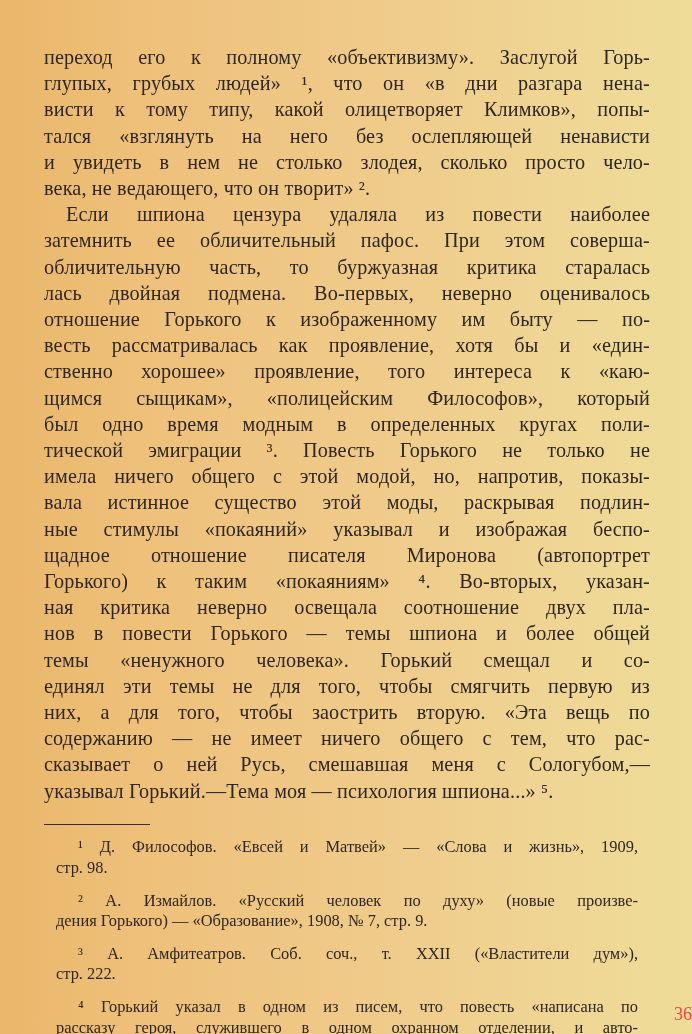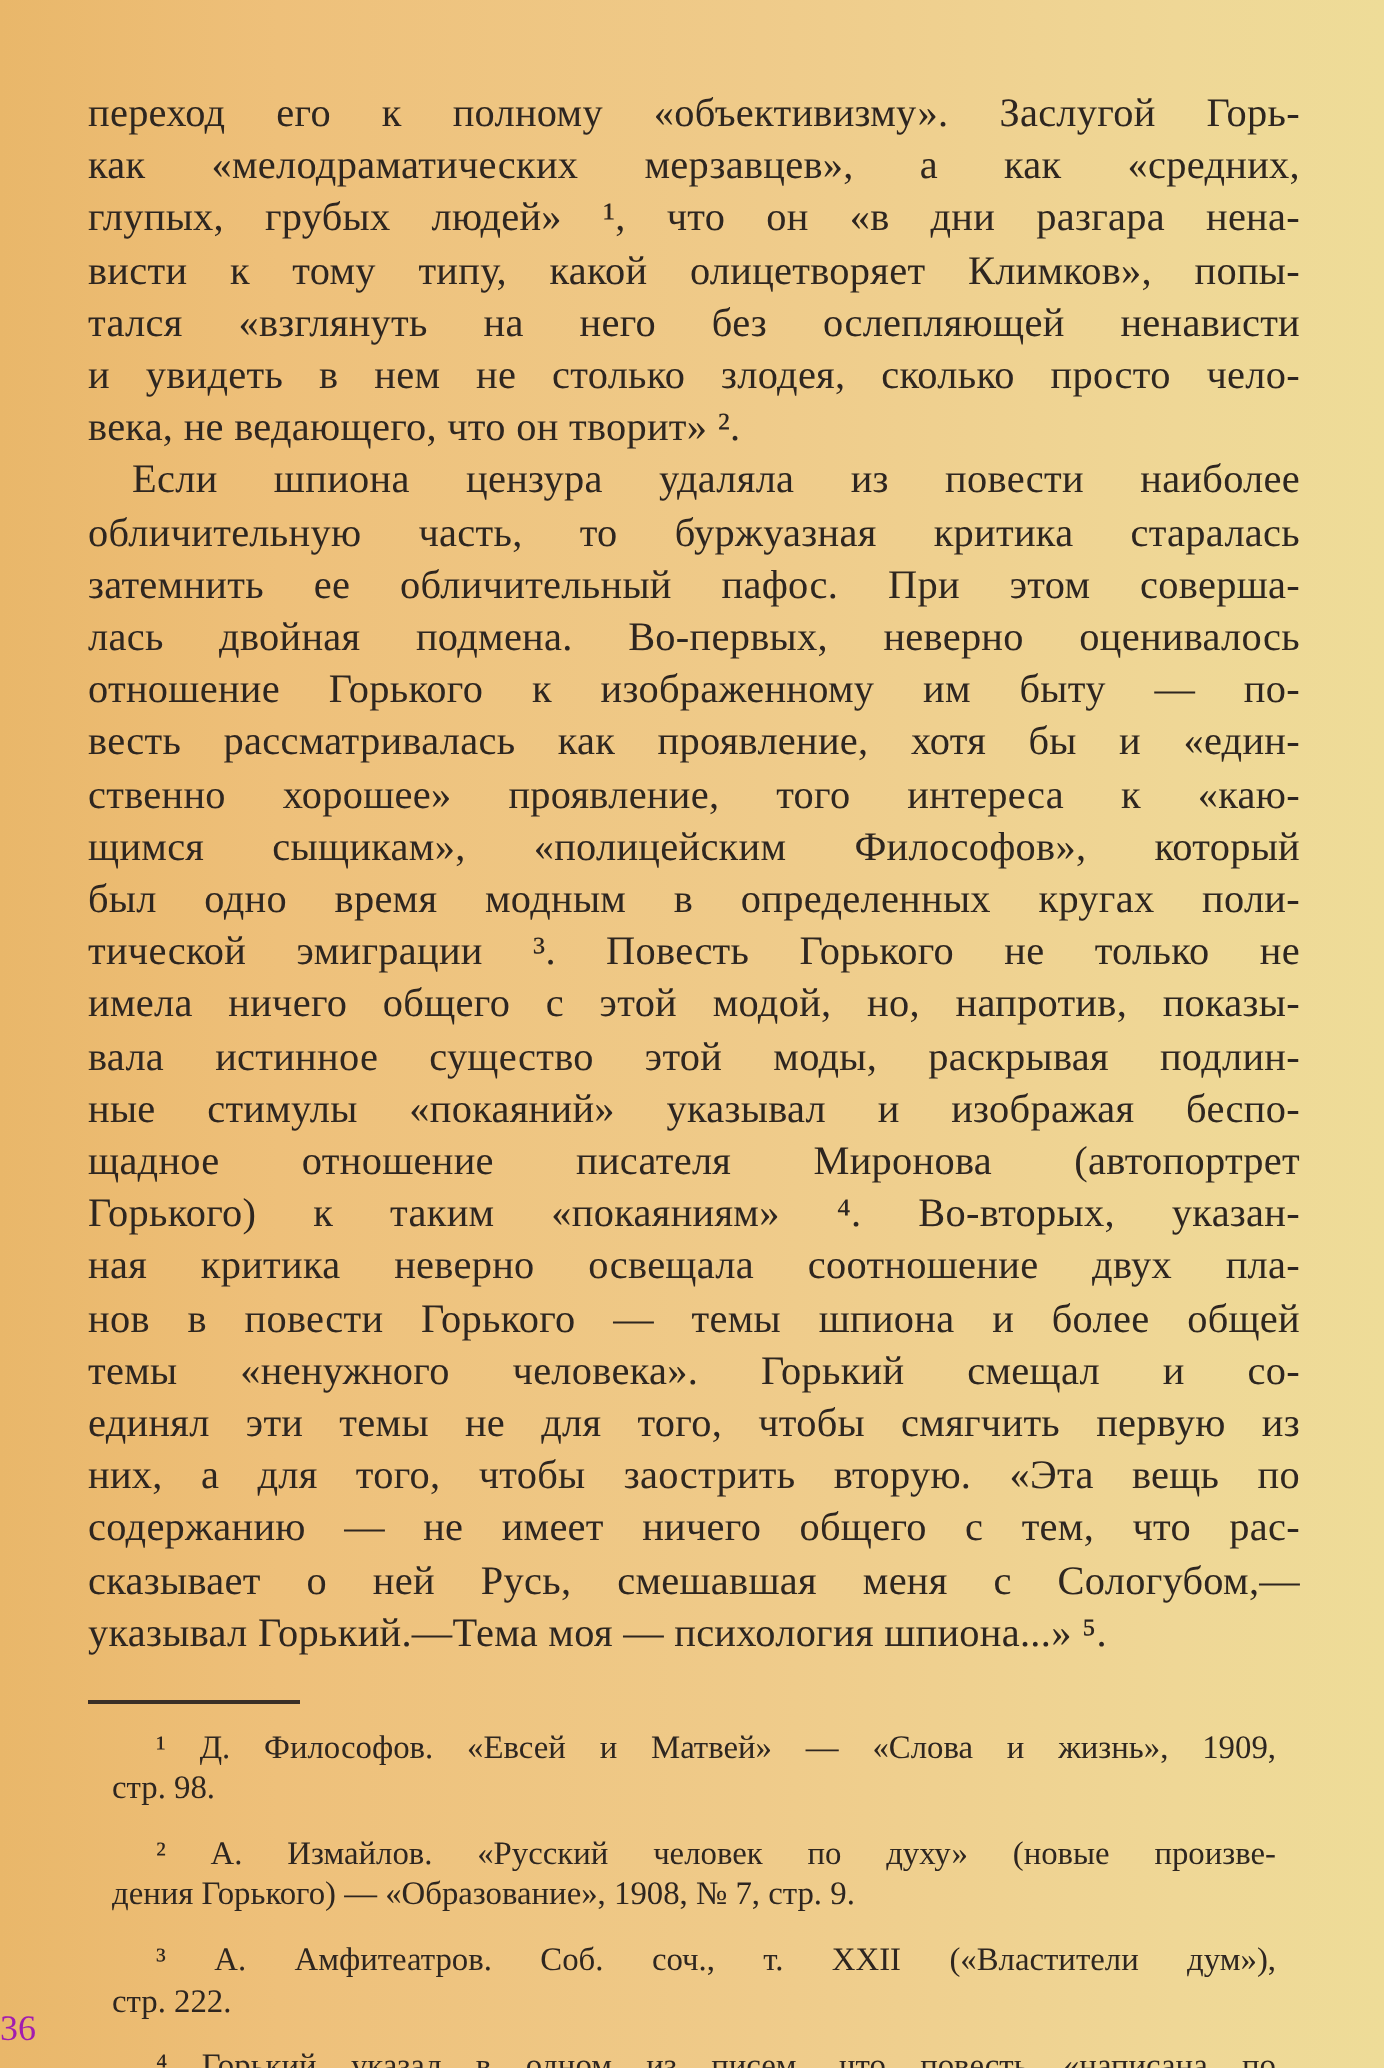--- a/index.html
+++ b/index.html
@@ -28,41 +28,40 @@
     margin:20px 0 12px 0;
   }
   .notes p {
     margin:12px; font-size:16.4px; line-height:20.6px;
   }
   .notes .line { text-align-last:justify; }
   .notes .line.last { text-align-last:left; }
   .fn-first { padding-left:22px; }
   .pagenum {
     position:absolute; left:0; width:692px; top:1004px;
-    text-align:left; font-size:18px; color:#a21caf;
+    text-align:right; font-size:18px; color:#ef4444;
   }
 </style>
 </head>
 <body>
 
 <div class="page">
   <div class="main">
     <p>
       <span class="line">переход его к полному «объективизму». Заслугой Горь-</span>
-      <span class="line">как «мелодраматических мерзавцев», а как «средних,</span>
       <span class="line">глупых, грубых людей» ¹, что он «в дни разгара нена-</span>
       <span class="line">висти к тому типу, какой олицетворяет Климков», попы-</span>
       <span class="line">тался «взглянуть на него без ослепляющей ненависти</span>
       <span class="line">и увидеть в нем не столько злодея, сколько просто чело-</span>
       <span class="line last">века, не ведающего, что он творит» ².</span>
     </p>
     <p>
       <span class="line" style="padding-left:22px">Если шпиона цензура удаляла из повести наиболее</span>
+      <span class="line">затемнить ее обличительный пафос. При этом соверша-</span>
       <span class="line">обличительную часть, то буржуазная критика старалась</span>
-      <span class="line">затемнить ее обличительный пафос. При этом соверша-</span>
       <span class="line">лась двойная подмена. Во-первых, неверно оценивалось</span>
       <span class="line">отношение Горького к изображенному им быту — по-</span>
       <span class="line">весть рассматривалась как проявление, хотя бы и «един-</span>
       <span class="line">ственно хорошее» проявление, того интереса к «каю-</span>
       <span class="line">щимся сыщикам», «полицейским Философов», который</span>
       <span class="line">был одно время модным в определенных кругах поли-</span>
       <span class="line">тической эмиграции ³. Повесть Горького не только не</span>
       <span class="line">имела ничего общего с этой модой, но, напротив, показы-</span>
       <span class="line">вала истинное существо этой моды, раскрывая подлин-</span>
       <span class="line">ные стимулы «покаяний» указывал и изображая беспо-</span>

